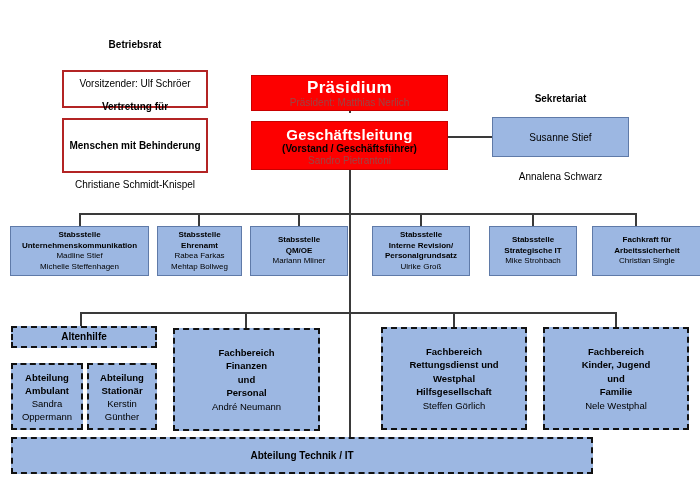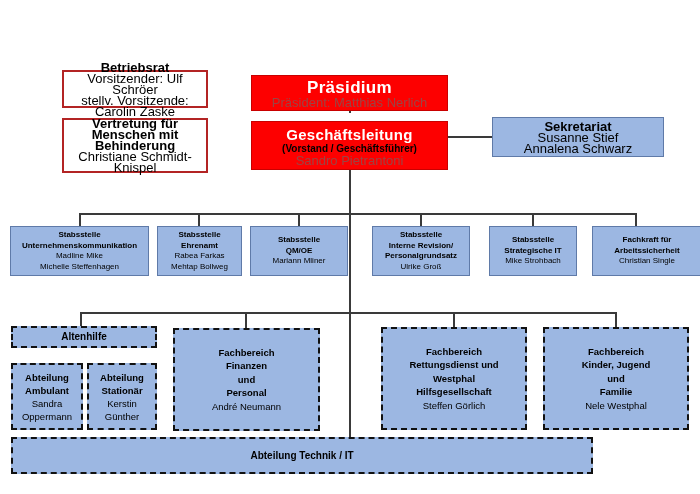--- a/index.html
+++ b/index.html
@@ -7,21 +7,21 @@
          font-family:"Liberation Sans", sans-serif;color:#000;}
   .box{position:absolute;box-sizing:border-box;display:flex;flex-direction:column;
        align-items:center;justify-content:center;text-align:center;}
   .blue{background:#9cb7e2;border:1px solid #5f7aa8;}
   .blue-dash{background:#9cb7e2;border:2px dashed #111111;}
   .redfill{background:#fd0000;border:1px solid #c90000;color:#fff;margin-top:8px;}
   .whitered{background:#ffffff;border:2px solid #b32424;}
   .line{position:absolute;background:#3a3a3a;}
   .b{font-weight:bold;}
   .t8{font-size:8px;line-height:10.5px;}
-  .t85{font-size:13px;line-height:11px;}
+  .t85{font-size:10px;line-height:11px;gap:28px;}
   .t95{font-size:9.5px;line-height:13px;}
   .t95f{font-size:9.5px;line-height:13.5px;}
   .t10{font-size:10px;line-height:12px;}
   .title-lg{font-size:17px;line-height:19px;font-weight:bold;letter-spacing:.3px;}
   .title-md{font-size:15px;line-height:17px;font-weight:bold;letter-spacing:.3px;}
   .sub-dark{color:#9b4444;}
   .sub-black{color:#000;font-weight:bold;font-size:10px;line-height:12px;}
 </style>
 </head>
 <body>
@@ -58,30 +58,30 @@
   <div class="box redfill" style="left:251px;top:67px;width:197px;height:36px">
     <div class="title-lg">Präsidium</div>
     <div class="t85 sub-dark">Präsident: Matthias Nerlich</div>
   </div>
   <div class="box redfill" style="left:251px;top:113px;width:197px;height:49px">
     <div class="title-md">Geschäftsleitung</div>
     <div class="sub-black">(Vorstand / Geschäftsführer)</div>
     <div class="t85 sub-dark">Sandro Pietrantoni</div>
   </div>
 
-  <div class="box blue t85" style="left:492px;top:117px;width:172px;height:40px">
+  <div class="box blue t85" style="left:492px;top:117px;width:137px;height:40px">
     <div class="b">Sekretariat</div>
     <div>Susanne Stief</div>
     <div>Annalena Schwarz</div>
   </div>
 
   <div class="box blue t8" style="left:10px;top:226px;width:139px;height:50px">
     <div class="b">Stabsstelle</div>
     <div class="b">Unternehmenskommunikation</div>
-    <div>Madline Mike</div>
+    <div>Madline Stief</div>
     <div>Michelle Steffenhagen</div>
   </div>
   <div class="box blue t8" style="left:157px;top:226px;width:85px;height:50px">
     <div class="b">Stabsstelle</div>
     <div class="b">Ehrenamt</div>
     <div>Rabea Farkas</div>
     <div>Mehtap Bollweg</div>
   </div>
   <div class="box blue t8" style="left:250px;top:226px;width:98px;height:50px">
     <div class="b">Stabsstelle</div>

